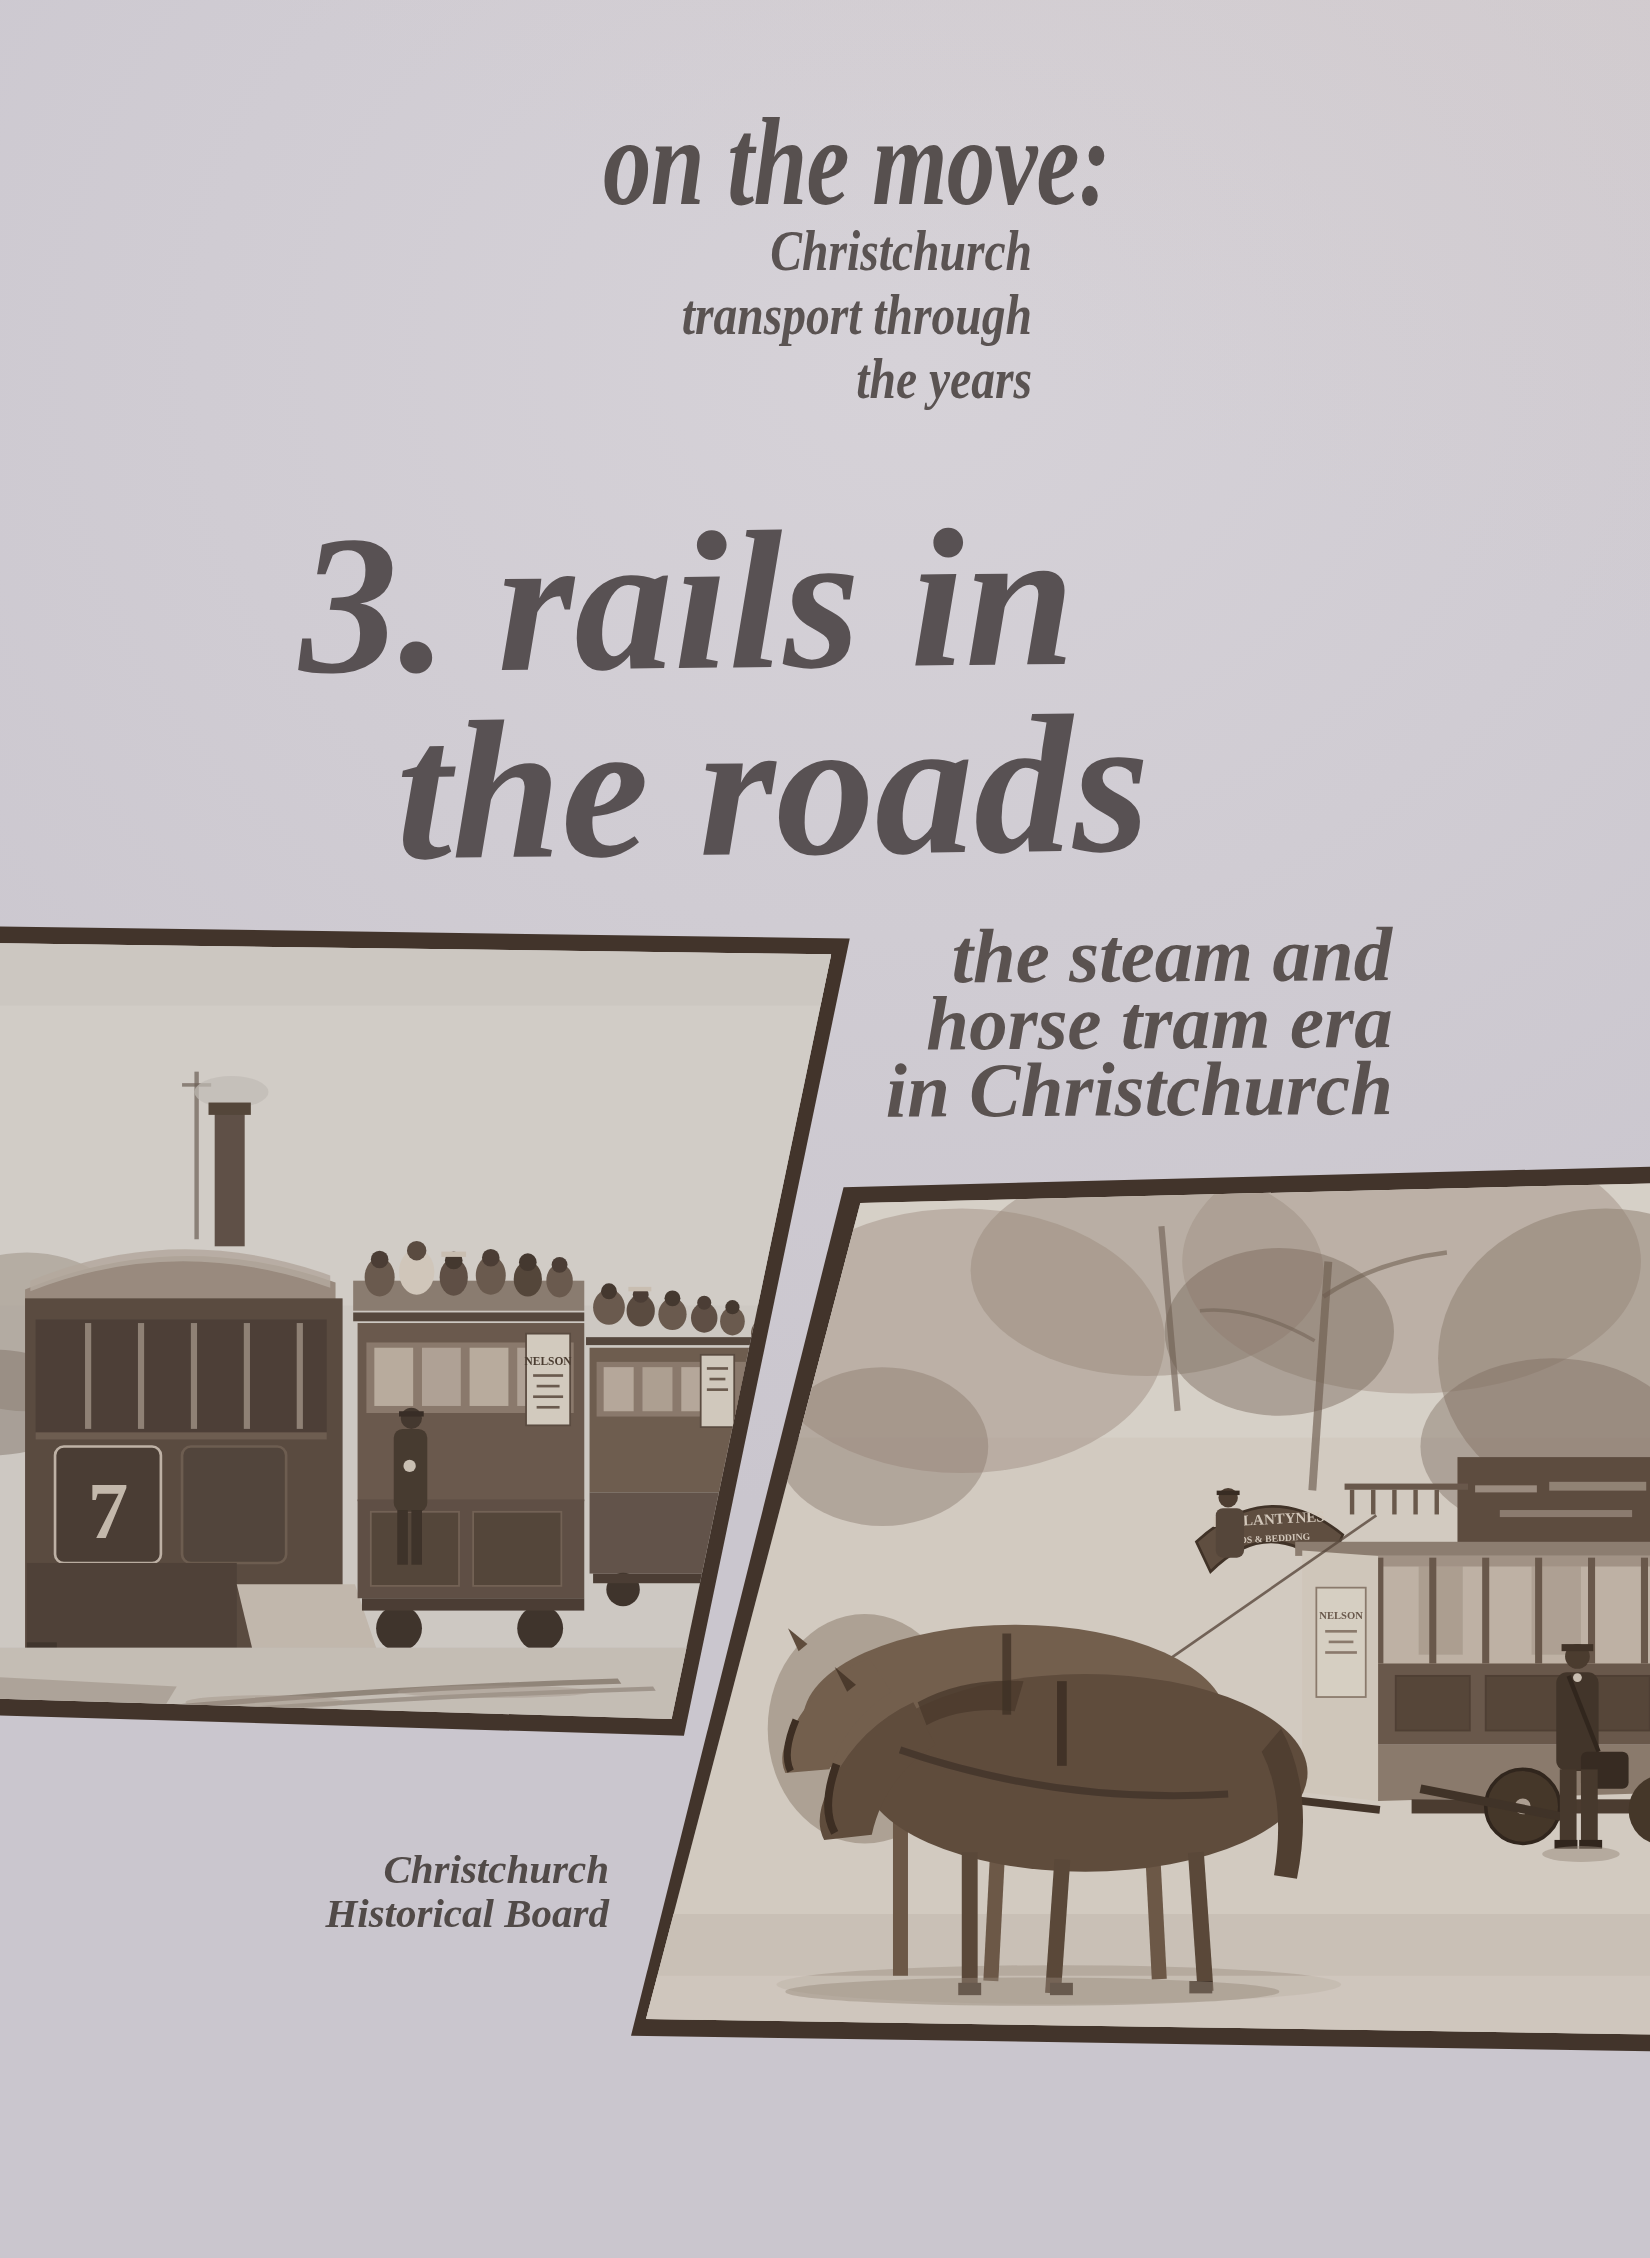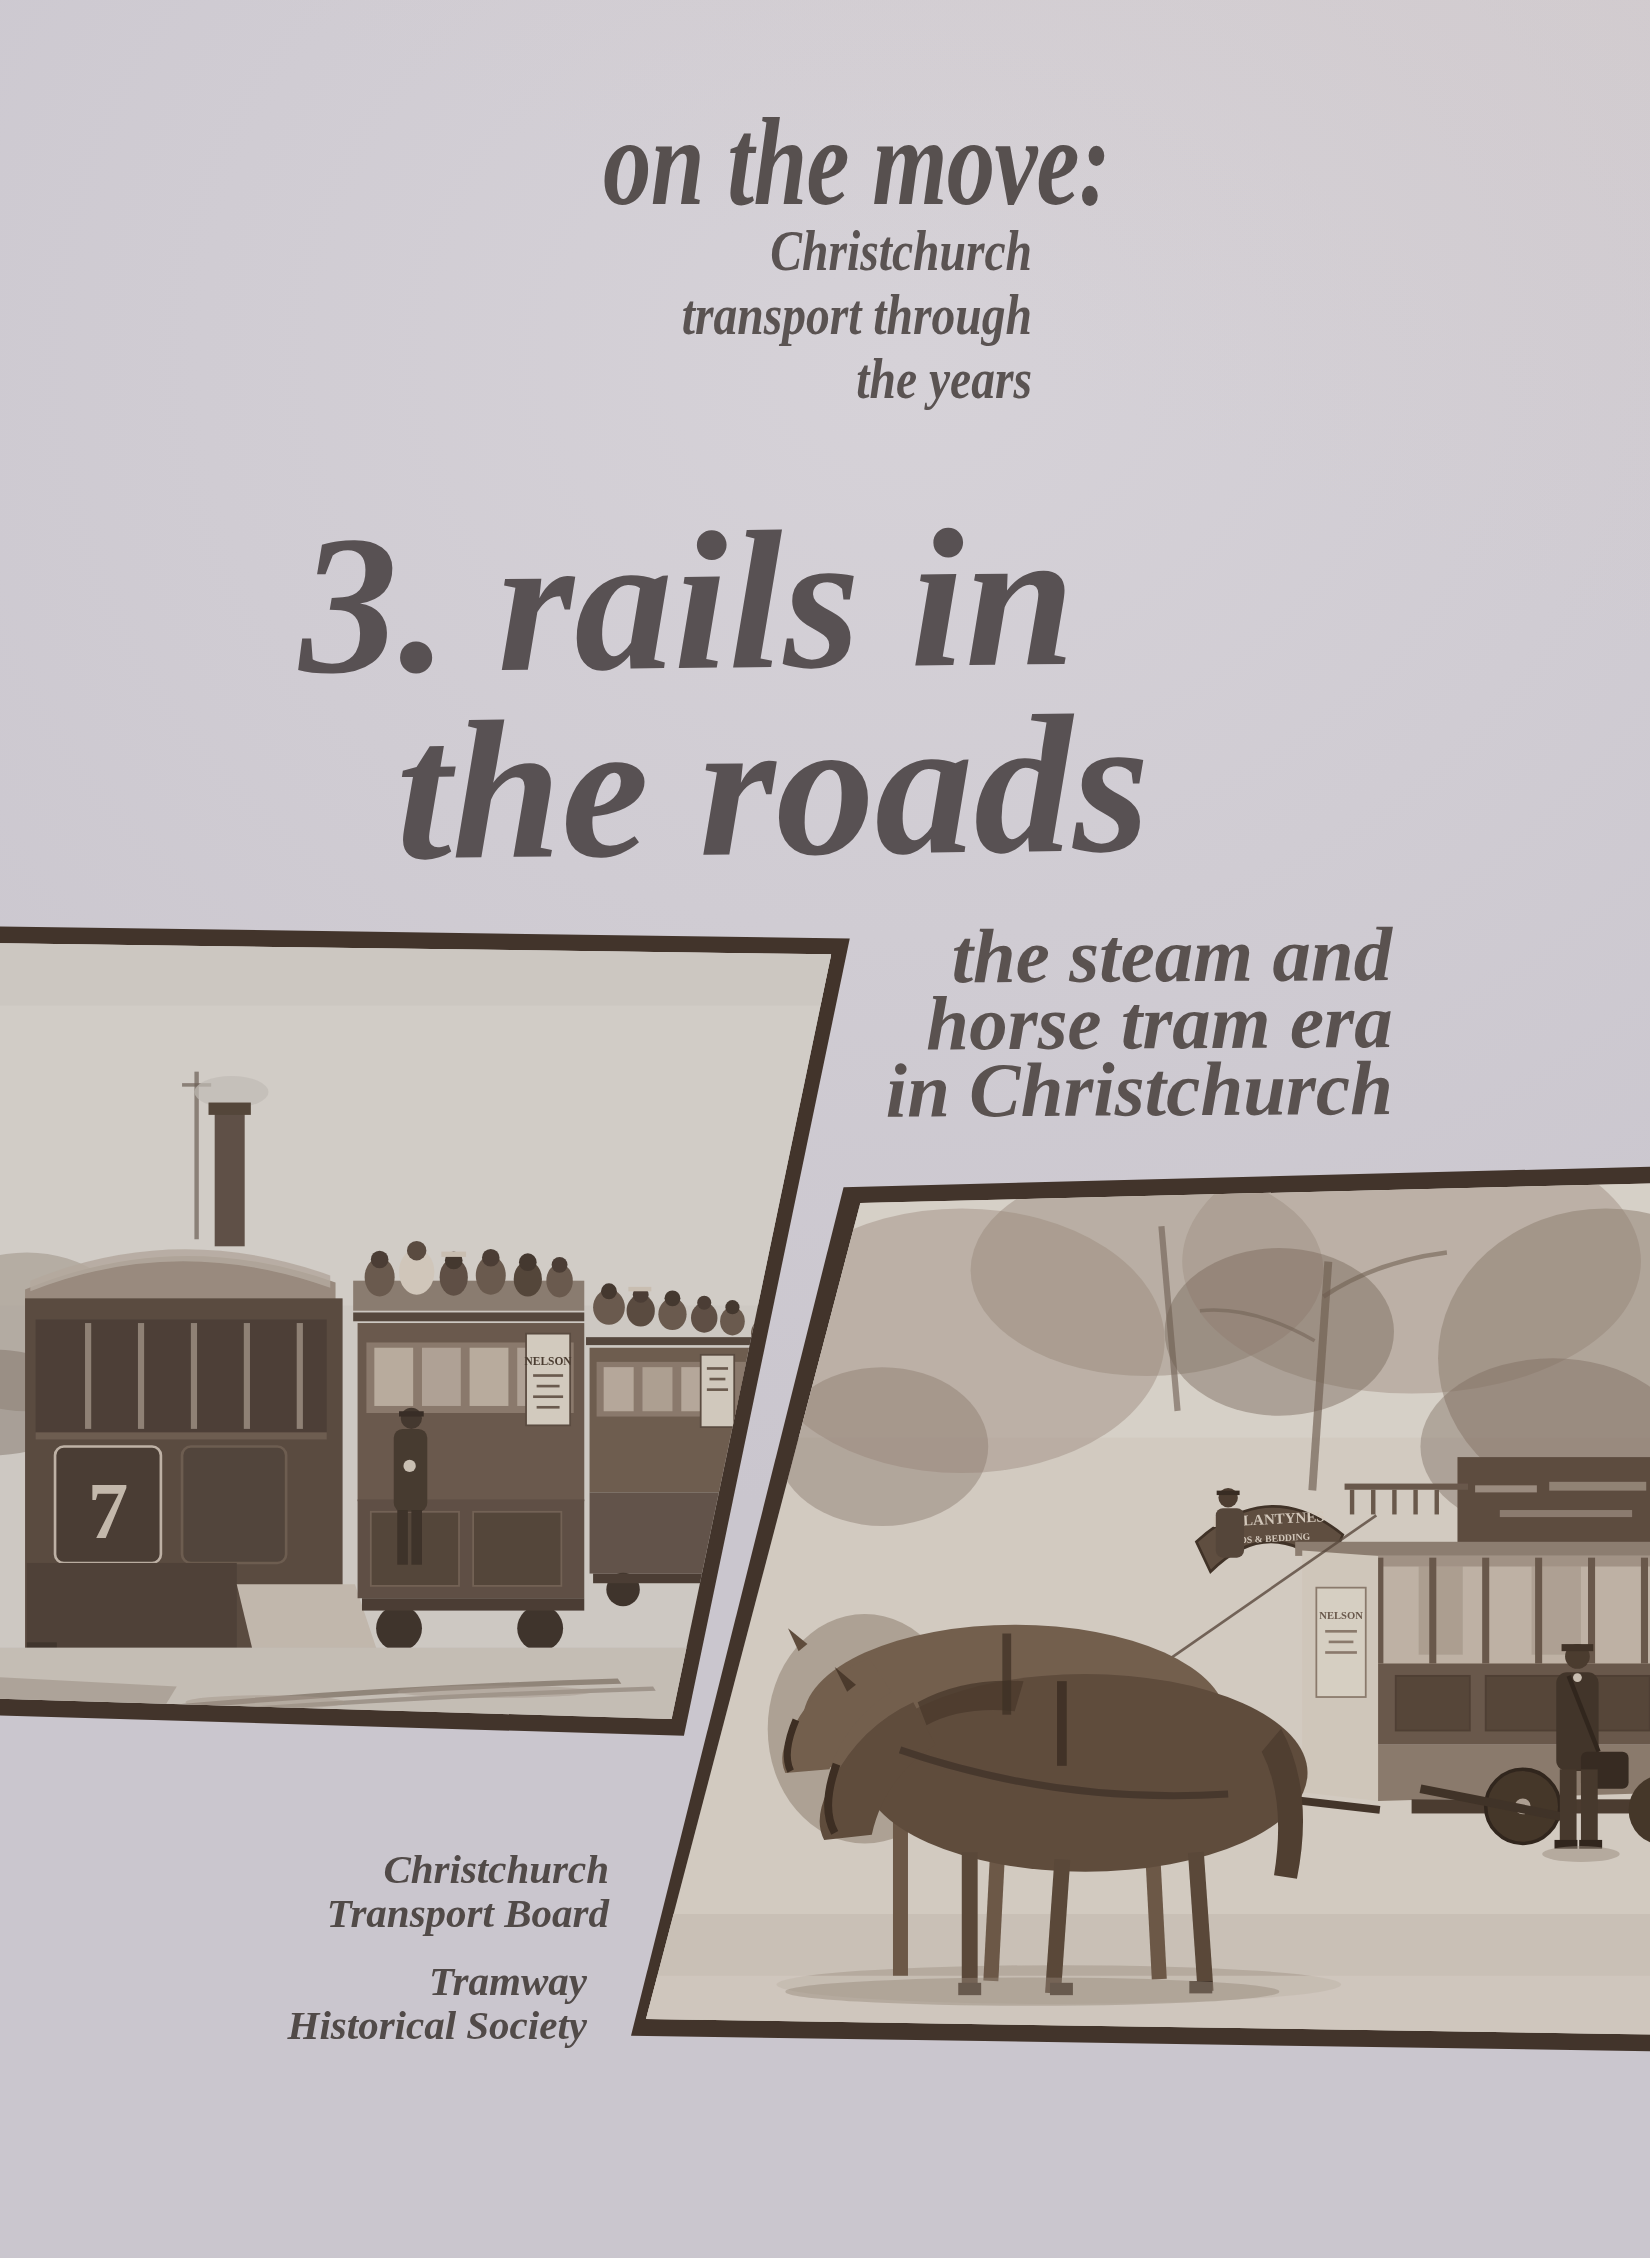--- a/index.html
+++ b/index.html
@@ -324,21 +324,17 @@
   <div class="txt title-2">the roads</div>
 
   <div class="txt era">
     <div>the steam and</div>
     <div>horse tram era</div>
     <div>in Christchurch</div>
   </div>
 
   <div class="txt credits1">
     <div>Christchurch</div>
-    <div>Transport Board</div>
+    <div>Historical Board</div>
   </div>
-  <div class="txt credits2">
-    <div>Tramway</div>
-    <div>Historical Society</div>
-  </div>
 
 </div>
 
 
 </body></html>

